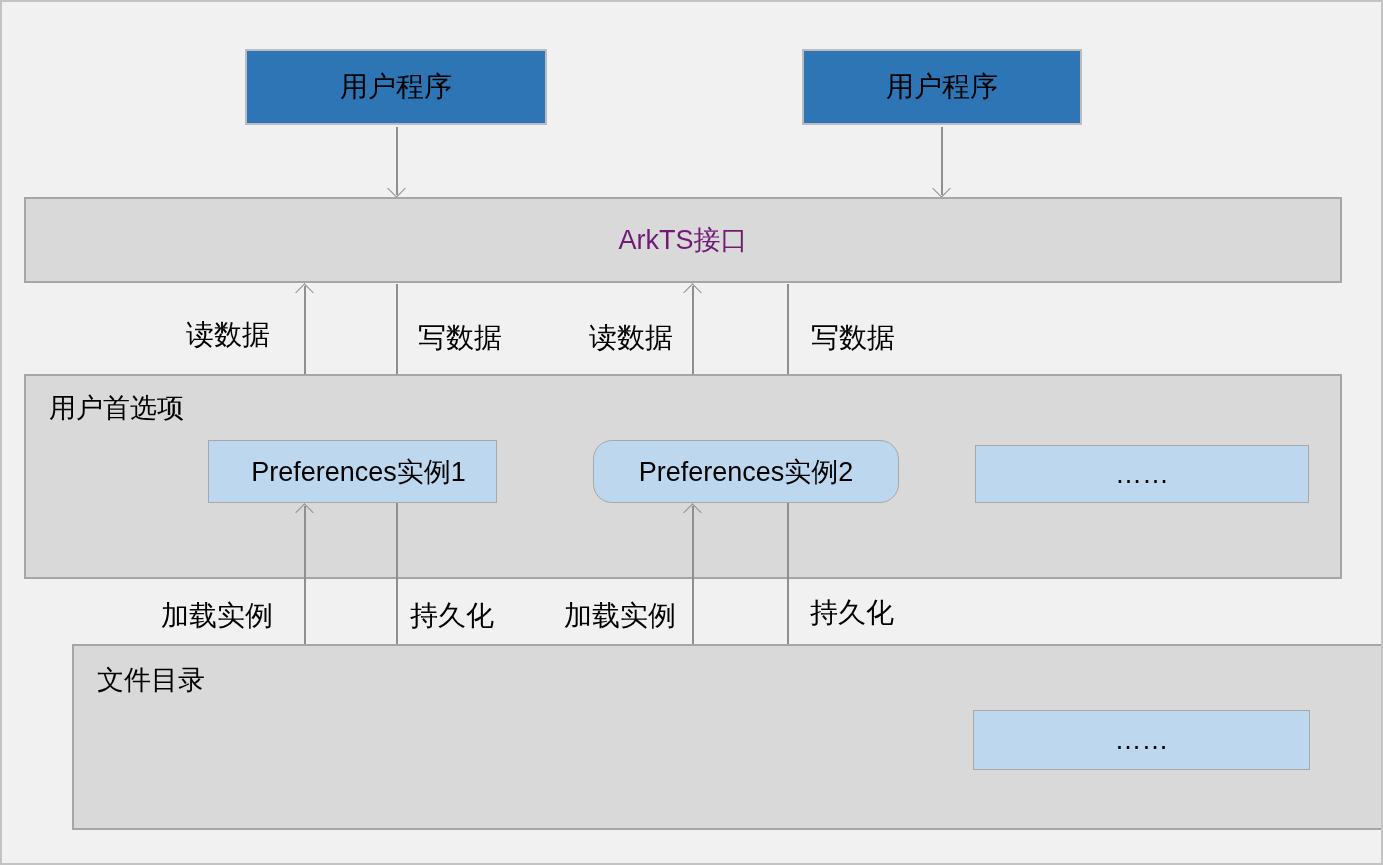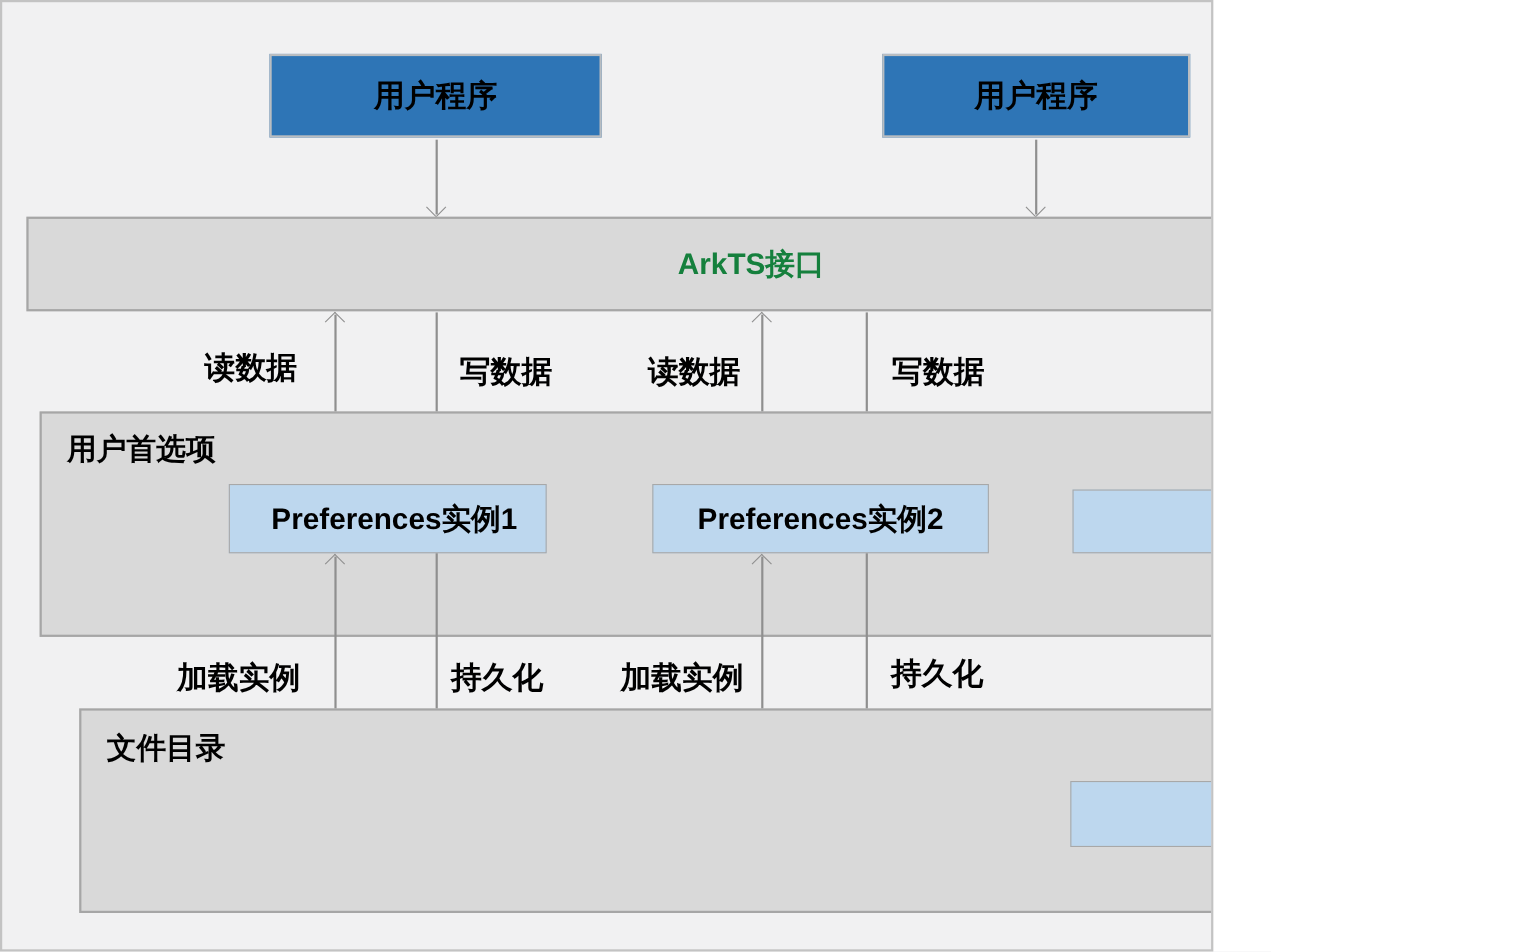--- a/index.html
+++ b/index.html
@@ -12,27 +12,26 @@
     --arrow:#8f8f8f;
     --watermark:#cbcbcb;
   }
   html,body{margin:0;padding:0;}
   body{
     font-family:"Liberation Sans","DejaVu Sans",sans-serif;
     background:#ffffff;
   }
   .canvas{
     position:relative;
-    width:1103px;height:865px;
+    width:1383px;height:865px;
     background:var(--background);
     border:2px solid #c3c3c3;
     box-sizing:border-box;
     overflow:hidden;
     color:#000;
-    font-weight:bold;
   }
   .abs{position:absolute;}
   
   .app-box{
     background:var(--app-box);
     border:2px solid #b9bdc1;
     display:flex;align-items:center;justify-content:center;
     font-size:28px;color:#000;
     box-sizing:border-box;
   }
@@ -43,21 +42,21 @@
     box-sizing:border-box;
   }
   .panel-title{
     position:absolute;left:23px;top:14px;
     font-size:27px;color:#000;
     white-space:nowrap;
   }
   .bar-label{
     position:absolute;left:0;right:0;top:0;bottom:0;
     display:flex;align-items:center;justify-content:center;
-    font-size:27px;color:#15803d;
+    font-size:27px;color:#701a75;
   }
   
   .item-box{
     background:var(--item-fill);
     border:1.5px solid var(--item-border);
     display:flex;align-items:center;justify-content:center;
     font-size:27px;color:#000;
     box-sizing:border-box;
   }
   
@@ -138,27 +137,27 @@
     </div>
   <div class="arrow up" style="left:682px;top:284px;height:152px;">
       <span class="line"></span>
       <span class="head"></span>
     </div>
   <div class="arrow down" style="left:777px;top:282px;height:153px;">
       <span class="line"></span>
       <span class="head"></span>
     </div>
 
-  <div class="abs panel" style="left:34px;top:372px;width:1318px;height:205px;padding-left:12px;">
+  <div class="abs panel" style="left:22px;top:372px;width:1318px;height:205px;padding-left:12px;">
     <div class="panel-title">用户首选项</div>
   </div>
   <div class="abs item-box" style="left:206px;top:438px;width:289px;height:63px;padding-left:12px;">
     <span>Preferences实例1</span>
   </div>
-  <div class="abs item-box" style="left:591px;top:438px;width:306px;height:63px;">
+  <div class="abs item-box" style="left:591px;top:438px;width:306px;height:63px;border-radius:19px;">
     <span>Preferences实例2</span>
   </div>
   <div class="abs item-box" style="left:973px;top:443px;width:334px;height:58px;">
     <span>……</span>
   </div>
 
   <div class="abs flow-label" style="left:215px;top:595px;">加载实例</div>
   <div class="abs flow-label" style="left:450px;top:595px;">持久化</div>
   <div class="abs flow-label" style="left:618px;top:595px;">加载实例</div>
   <div class="abs flow-label" style="left:850px;top:592px;">持久化</div>

